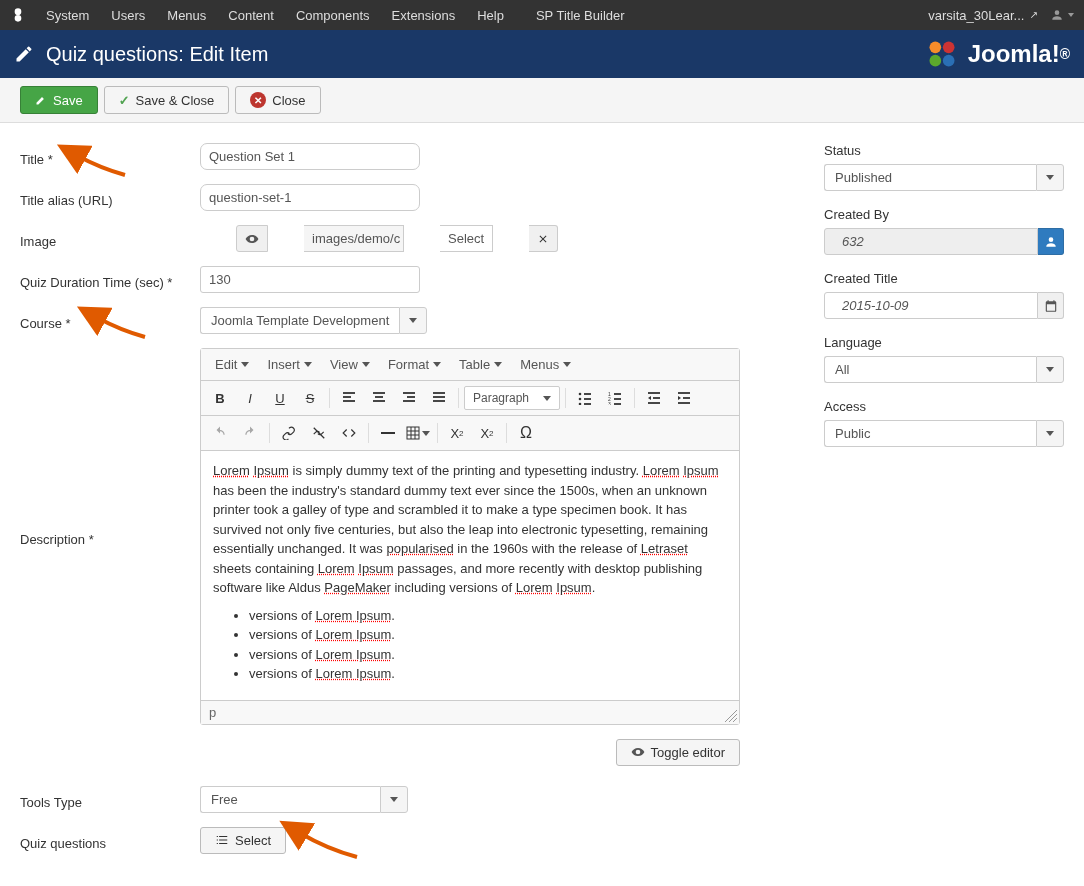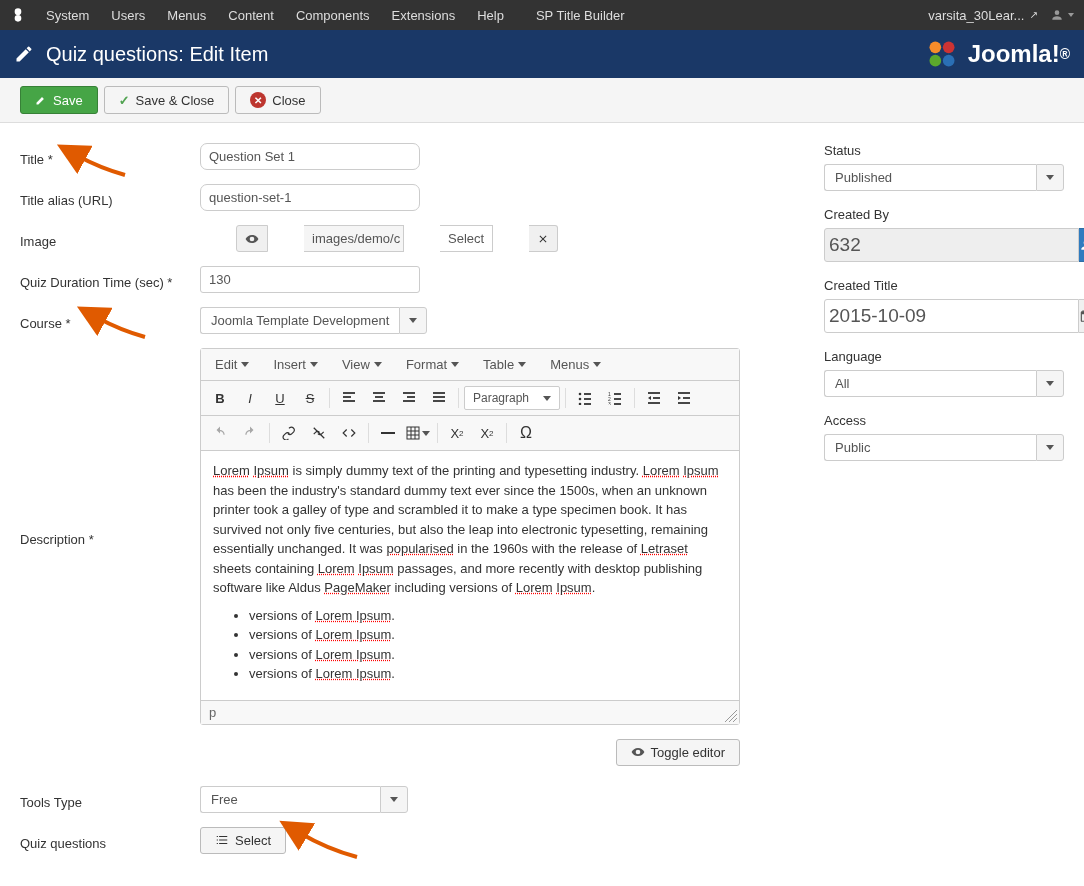--- a/index.html
+++ b/index.html
@@ -44,37 +44,37 @@
 .input-grp .seg + .seg { border-left: none; }
 .input-grp .seg.txt { background:#f5f5f5; width:100px; overflow:hidden; white-space:nowrap; }
 .input-grp .seg.white { background:#fff; }
 
 .dropdown { display: inline-flex; }
 .dropdown .dd-text { border: 1px solid #ccc; border-right:none; border-radius: 3px 0 0 3px; padding: 5px 10px; font-size:13px; background:#fff; min-width:180px; }
 .dropdown .dd-caret { border: 1px solid #ccc; border-radius: 0 3px 3px 0; padding: 5px 9px; background:#f5f5f5; display:flex; align-items:center; }
 .caret { width:0; height:0; border-left:4px solid transparent; border-right:4px solid transparent; border-top:5px solid #555; }
 
 .editor { border: 1px solid #ccc; border-radius: 3px; }
-.editor-menubar { border-bottom: 1px solid #ccc; padding: 2px 6px; display:flex; gap:8px; background:#f8f8f8; }
+.editor-menubar { border-bottom: 1px solid #ccc; padding: 2px 6px; display:flex; gap:2px; background:#f8f8f8; }
 .ed-menu { padding: 6px 8px; font-size:13px; display:flex; align-items:center; gap:4px; cursor:pointer; }
 .editor-toolbar { border-bottom: 1px solid #ccc; padding: 3px 5px; background:#f8f8f8; display:flex; flex-wrap:wrap; align-items:center; gap:2px; }
 .editor-toolbar2 { border-bottom: 1px solid #ccc; padding: 3px 5px; background:#f8f8f8; display:flex; flex-wrap:wrap; align-items:center; gap:2px; }
 .tbtn { width: 28px; height:28px; border:1px solid transparent; background:transparent; display:inline-flex; align-items:center; justify-content:center; font-size:13px; cursor:pointer; color:#333; border-radius:2px; }
 .tsep { width:1px; height:20px; background:#ddd; margin:0 3px; }
 .para-dd { border:1px solid #ccc; border-radius:2px; padding:4px 8px; font-size:12px; background:#fff; display:flex; align-items:center; gap:14px; }
 .editor-body { padding: 10px 12px; font-size:13px; line-height:1.5; min-height:200px; color:#333; }
 .editor-body .sp { text-decoration: underline dotted red; }
 .editor-body ul { margin: 8px 0 6px 36px; }
 .editor-status { border-top:1px solid #ccc; padding: 4px 8px; font-size:13px; color:#666; background:#f8f8f8; position:relative; }
 .resize-grip { position:absolute; right:2px; bottom:2px; width:12px; height:12px; }
 .toggle-row { display:flex; justify-content:flex-end; margin-top:8px; max-width:540px; margin-left:180px; }
 .side-label { font-size:13px; color:#333; margin: 0 0 6px 0; }
 .side .dropdown .dd-text { min-width: 180px; flex:1; }
 .side-input-row { display:flex; margin-bottom:16px; }
-.side-input { border:1px solid #ccc; border-radius:3px 0 0 3px; padding:5px 4px; flex:1; font-size:19px; background:#eee; color:#555; }
+.side-input { border:1px solid #ccc; border-radius:3px 0 0 3px; padding:5px 17px; flex:1; font-size:13px; background:#eee; color:#555;font-style:italic; }
 .side-input.white { background:#fff; }
 .side-btn { border:1px solid #2e6da4; border-left:none; background:#2f7bbf; color:#fff; width:30px; border-radius:0 3px 3px 0; display:flex; align-items:center; justify-content:center; }
 .side-cal { border:1px solid #ccc; border-left:none; background:#f0f0f0; width:30px; border-radius:0 3px 3px 0; display:flex; align-items:center; justify-content:center; }
 
 .arrow-anno { position:absolute; pointer-events:none; }
 .arrow-svg { overflow:visible; }
 
 svg.align-icon line { stroke:#333; stroke-width:1.8; }
 </style>
 </head>

